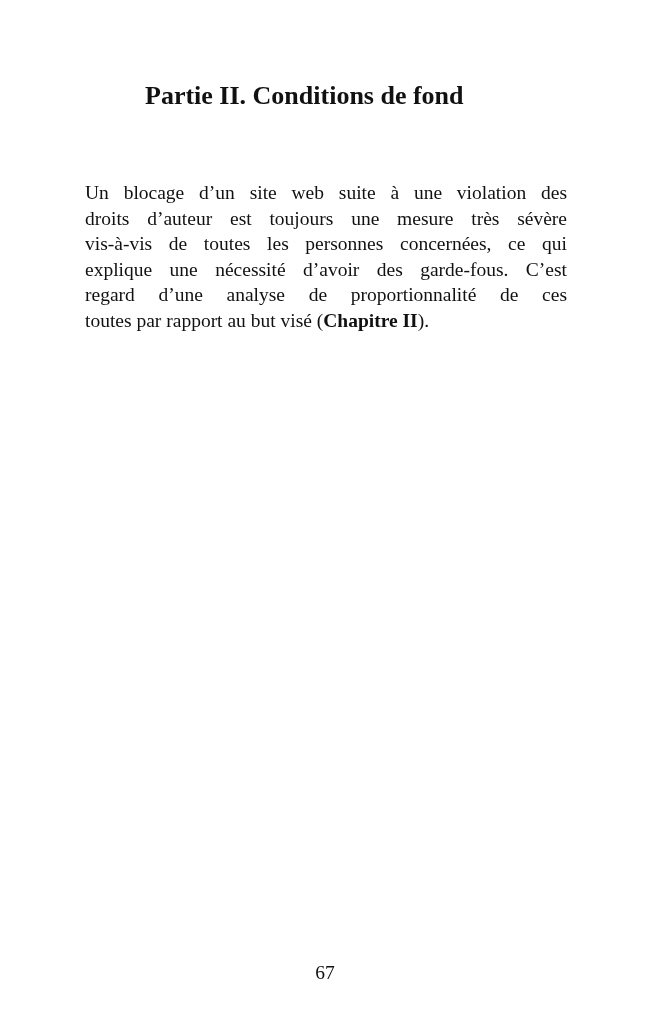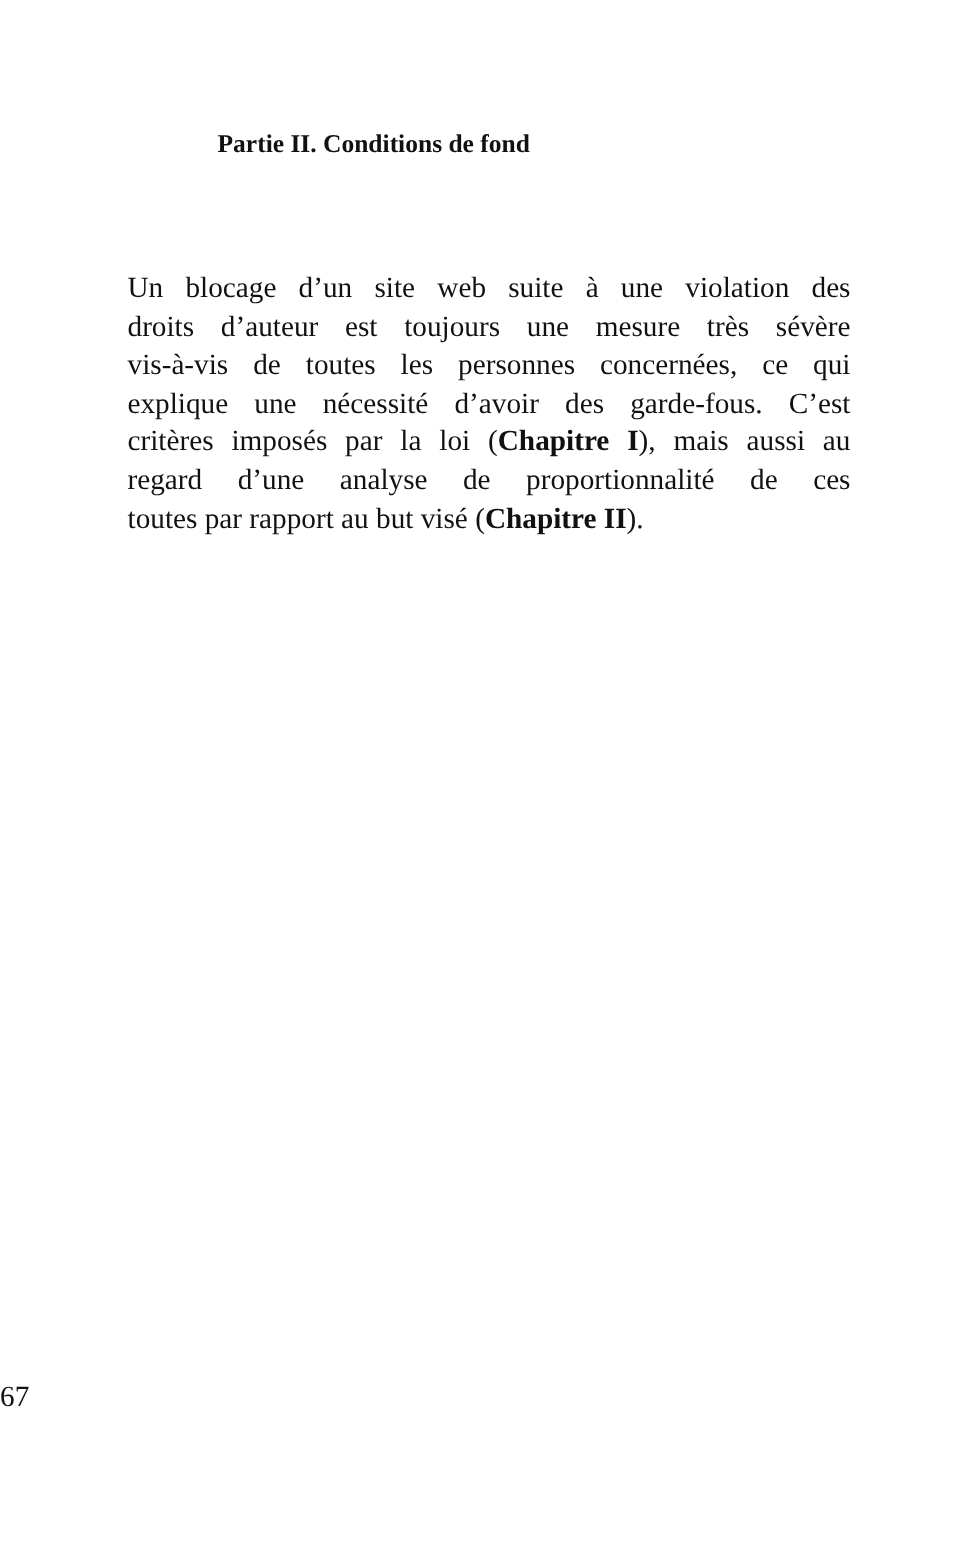--- a/index.html
+++ b/index.html
@@ -12,21 +12,21 @@
       height: 1036px;
       position: relative;
       overflow: hidden;
       font-family: "Liberation Serif", "DejaVu Serif", serif;
       color: #111111;
     }
     .heading {
       position: absolute;
       left: 145px;
       top: 83px;
-      font-size: 17px;
+      font-size: 26px;
       font-weight: bold;
       line-height: 26px;
       white-space: nowrap;
     }
     .para {
       position: absolute;
       left: 85px;
       top: 150px;
       width: 482px;
       font-size: 19.5px;
@@ -43,22 +43,22 @@
     }
     .line.last {
       text-align-last: left;
     }
     .line span { white-space: pre; }
     .bold { font-weight: bold; }
     .page-number {
       position: absolute;
       left: 0;
       width: 650px;
-      top: 919px;
-      text-align: left;
+      top: 960px;
+      text-align: center;
       font-size: 19.5px;
       line-height: 26px;
     }
   </style>
 </head>
 <body>
 
 <div class="heading">Partie II. Conditions de fond</div>
 
 <div class="para">
@@ -68,23 +68,20 @@
   <div class="line">
     <span style="white-space: normal;">droits d’auteur est toujours une mesure très sévère</span>
   </div>
   <div class="line">
     <span style="white-space: normal;">vis-à-vis de toutes les personnes concernées, ce qui</span>
   </div>
   <div class="line">
     <span style="white-space: normal;">explique une nécessité d’avoir des garde-fous. C’est</span>
   </div>
   <div class="line">
-    <span style="white-space: normal;">critères imposés par la loi (</span><span class="bold" style="white-space: normal;">Chapitre I</span><span style="white-space: normal;">), mais aussi au</span>
-  </div>
-  <div class="line">
     <span style="white-space: normal;">regard d’une analyse de proportionnalité de ces</span>
   </div>
   <div class="line last">
     <span style="white-space: normal;">toutes par rapport au but visé (</span><span class="bold" style="white-space: normal;">Chapitre II</span><span style="white-space: normal;">).</span>
   </div>
 </div>
 
 <div class="page-number">67</div>
 
 </body></html>

